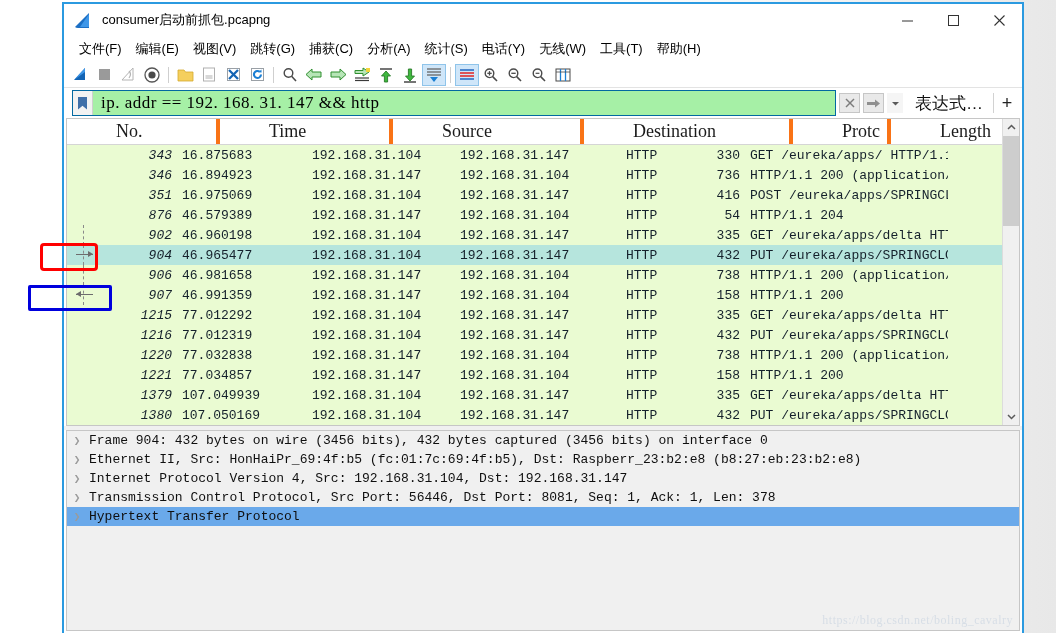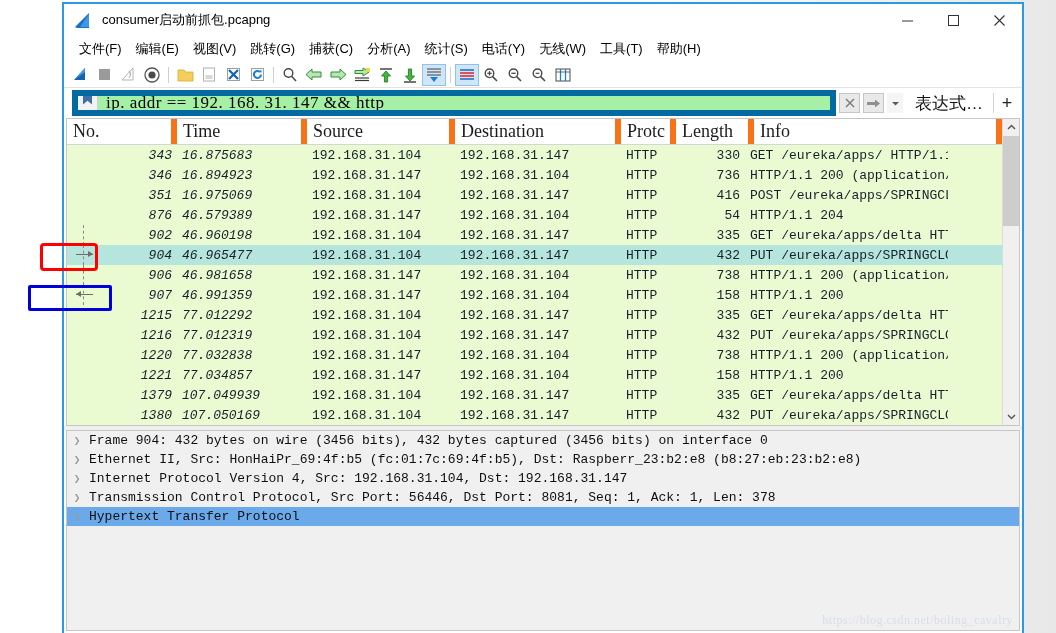--- a/index.html
+++ b/index.html
@@ -97,21 +97,21 @@
   .filterbar {
     height: 30px; min-height: 30px;
     display: flex; align-items: center;
     background: #ffffff;
     padding: 0 2px;
   }
   .filter-field {
     flex: 1 1 auto;
     height: 26px;
     display: flex; align-items: flex-end;
-    border: 6px solid #0369a1;
+    border: 1px solid #0369a1;
     background: #f0abfc;
     margin-left: 6px;
     overflow: hidden;
   }
   .bookmark-btn {
     width: 20px; height: 24px;
     background: #f2f2f2;
     border-right: 1px solid #cfcfcf;
     display: flex; align-items: center; justify-content: center;
     flex: 0 0 auto;
@@ -160,38 +160,38 @@
     overflow: hidden;
   }
   .packet-list { flex: 1 1 auto; display: flex; flex-direction: column; overflow: hidden; }
   .plist-header {
     display: flex; height: 26px; min-height: 26px;
     background: #ffffff; border-bottom: 1px solid #d5d5d5;
   }
   .plist-header .col {
     font-family: "Liberation Serif", serif;
     font-size: 18px; color: #1b1b1b;
-    border-right: 6px solid #f97316;
+    border-right: 4px solid #f97316;
     padding-left: 6px;
     display: flex; align-items: center;
-    overflow: hidden; white-space: nowrap;
+    overflow: hidden; white-space: nowrap; margin-left: 43px;
   }
   .plist-body { flex: 1 1 auto; overflow: hidden; background: #e8fbcf; }
   .prow {
     display: flex; height: 20px; align-items: center;
     background: #eafbd2;
     font-family: "Liberation Mono", monospace;
     font-size: 13px; color: #14202b;
     white-space: nowrap;
   }
   .prow.selected { background: #b6e5dd; }
   .prow .cell { overflow: hidden; white-space: nowrap; padding: 0 5px; }
   .c-marker { width: 26px; flex: 0 0 26px; }
   .c-no     { width: 84px; flex: 0 0 84px; text-align: right; font-style: italic; }
-  .c-time   { width: 130px; flex: 0 0 130px; font-style: italic; }
+  .c-time   { width: 130px; flex: 0 0 130px; }
   .c-src    { width: 148px; flex: 0 0 148px; }
   .c-dst    { width: 166px; flex: 0 0 166px; }
   .c-proto  { width: 62px; flex: 0 0 62px; }
   .c-len    { width: 62px; flex: 0 0 62px; text-align: right; }
   .c-info   { flex: 1 1 auto; padding-left: 8px; }
   .c-tail   { width: 54px; flex: 0 0 54px; }
 
   
   .h-no    { width: 110px; flex: 0 0 110px; }
   .h-time  { width: 130px; flex: 0 0 130px; }

